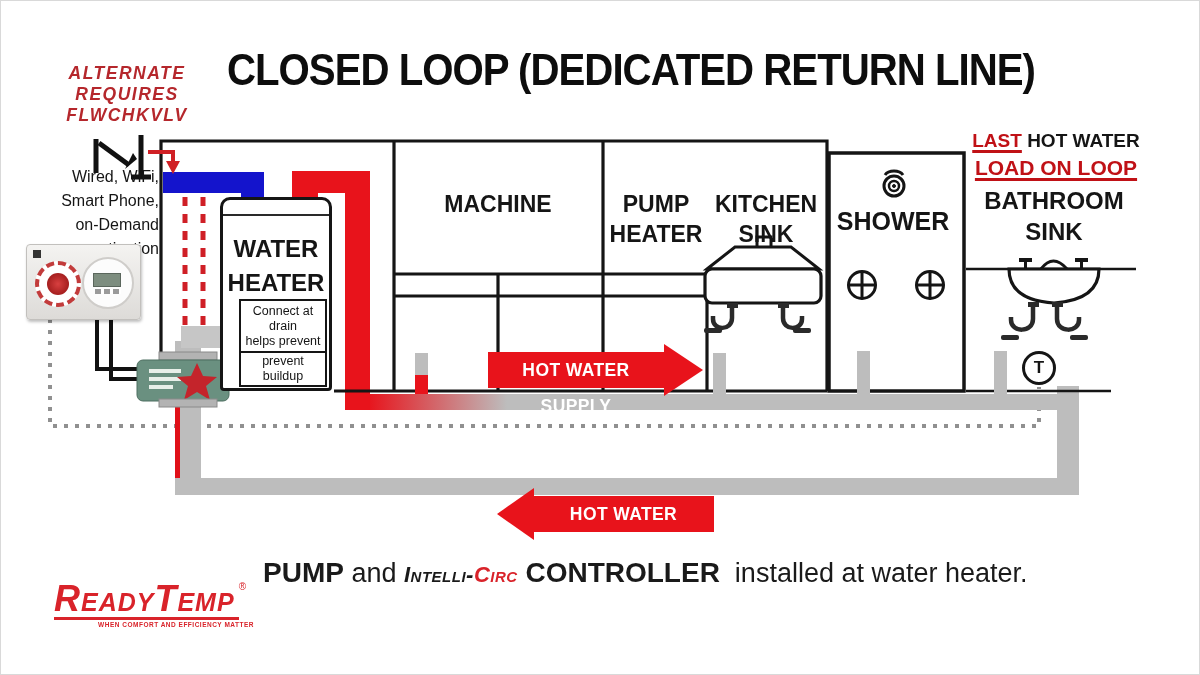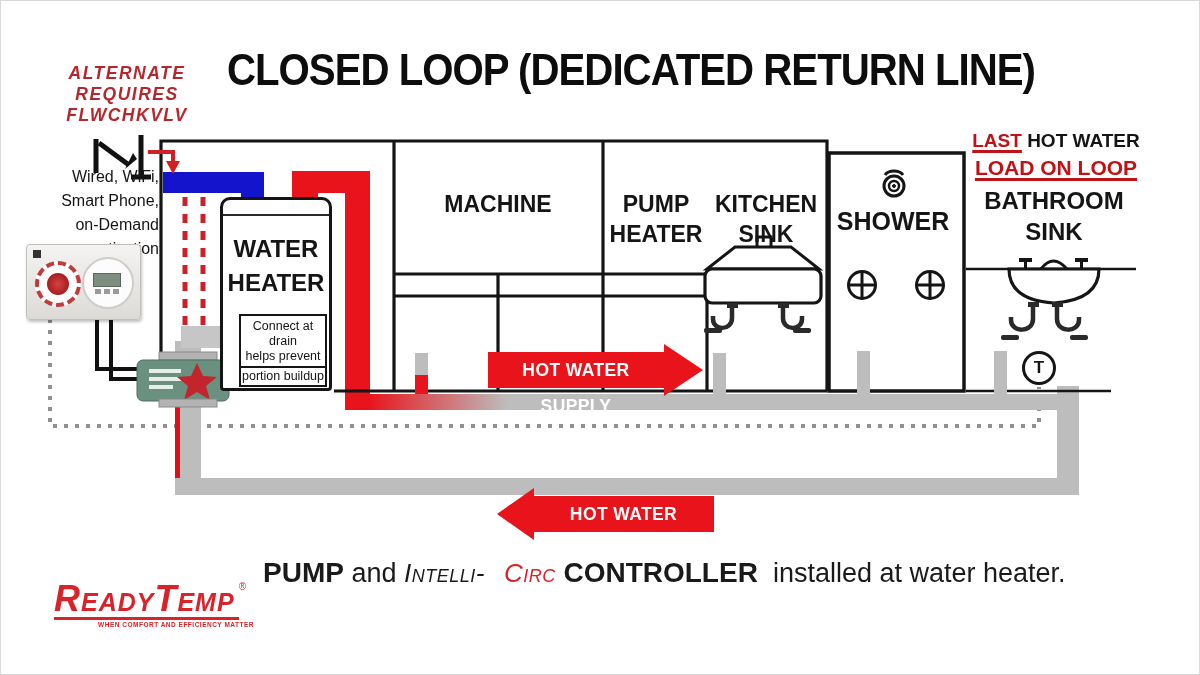--- a/index.html
+++ b/index.html
@@ -80,22 +80,22 @@
   .logo .brand{font-size:36px;font-weight:900;font-style:italic;font-variant:small-caps;
         color:#d9232a;border-bottom:3px solid #d9232a;padding:0 4px 0 0;display:inline-block;
         letter-spacing:1px;line-height:36px;}
   .logo .reg{color:#d9232a;font-size:10px;vertical-align:top;}
   .logo .tagline{font-size:6.5px;color:#d9232a;letter-spacing:.5px;text-align:right;width:200px;margin-top:1px;font-weight:700;}
   .f-line{color:#1a1a1a;white-space:pre;}
   .f1{left:262px;top:556px;font-size:27px;}
   .f2{left:28px;top:602px;font-size:27px;}
   .f-line .b{font-weight:800;font-size:28px;}
   .f-line .n{font-weight:400;}
-  .f-line .it{font-weight:400;font-style:italic;font-variant:small-caps;font-size:26px;letter-spacing:.5px;}
-  .f-line .red{color:#d9232a;margin-left:19px;}
+  .f-line .it{font-weight:700;font-style:italic;font-variant:small-caps;font-size:22px;letter-spacing:.5px;}
+  .f-line .red{color:#d9232a;}
 </style>
 </head>
 <body>
 
 <div class="page">
 
   <svg width="1200" height="675" viewBox="0 0 1200 675">
     <defs>
       <linearGradient id="fade" x1="0" y1="0" x2="1" y2="0">
         <stop offset="0" stop-color="#e8131b"></stop>
@@ -247,21 +247,21 @@
 
   <div class="abs heater">
     <div class="lid"></div>
     <div class="wh-label">
       <div>WATER</div>
       <div>HEATER</div>
     </div>
     <div class="note">
       <div>Connect at drain</div>
       <div>helps  prevent</div>
-      <div class="n3">portion buildup</div>
+      <div class="n3">prevent buildup</div>
     </div>
   </div>
 
   <div class="abs fixture-label wm-label">
     <div>MACHINE</div>
   </div>
   <div class="abs fixture-label dw-label">
     <div>PUMP</div>
     <div>HEATER</div>
   </div>

